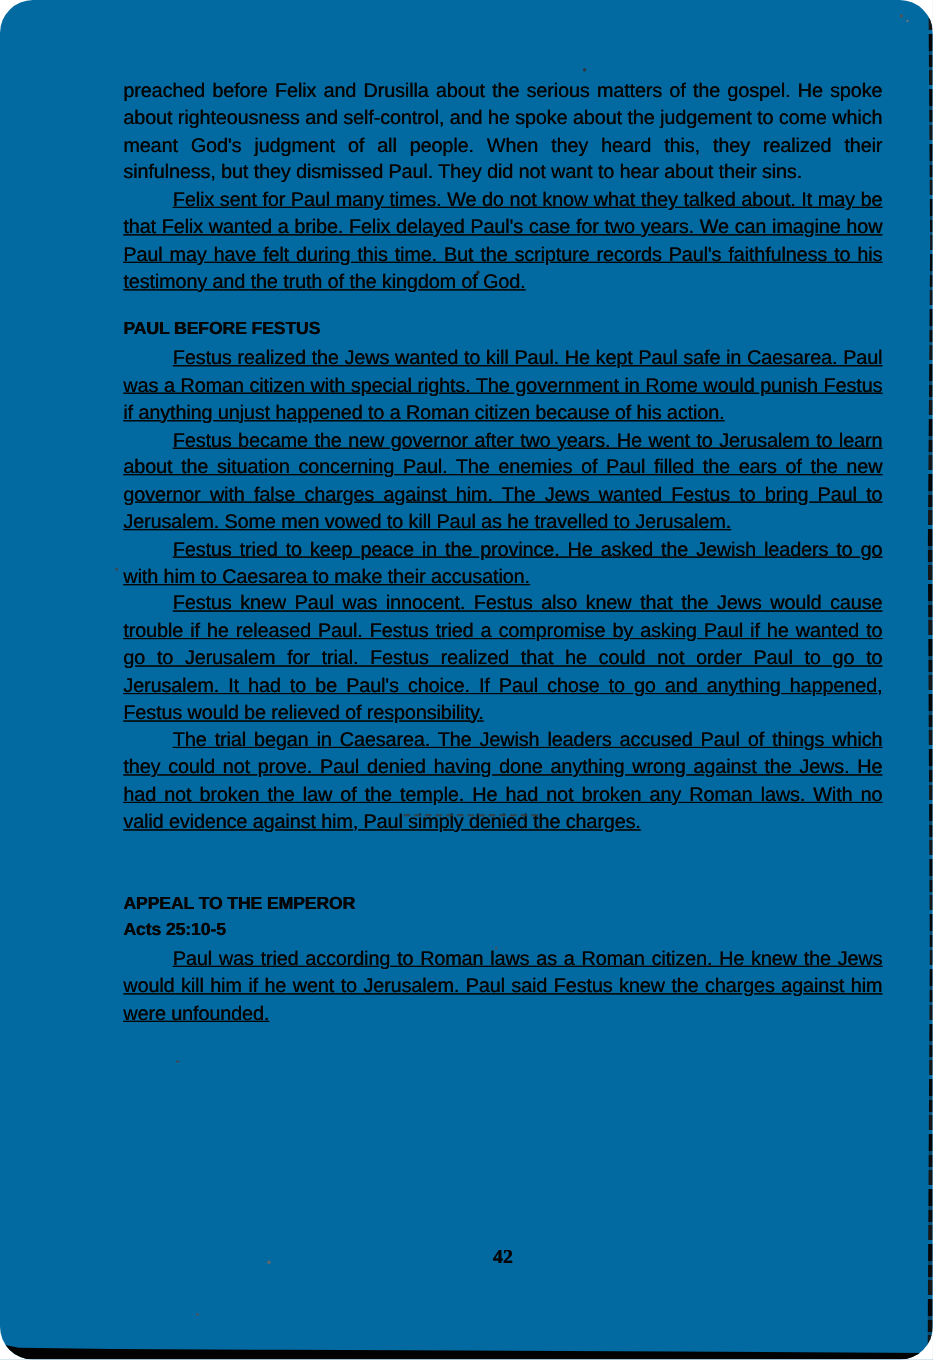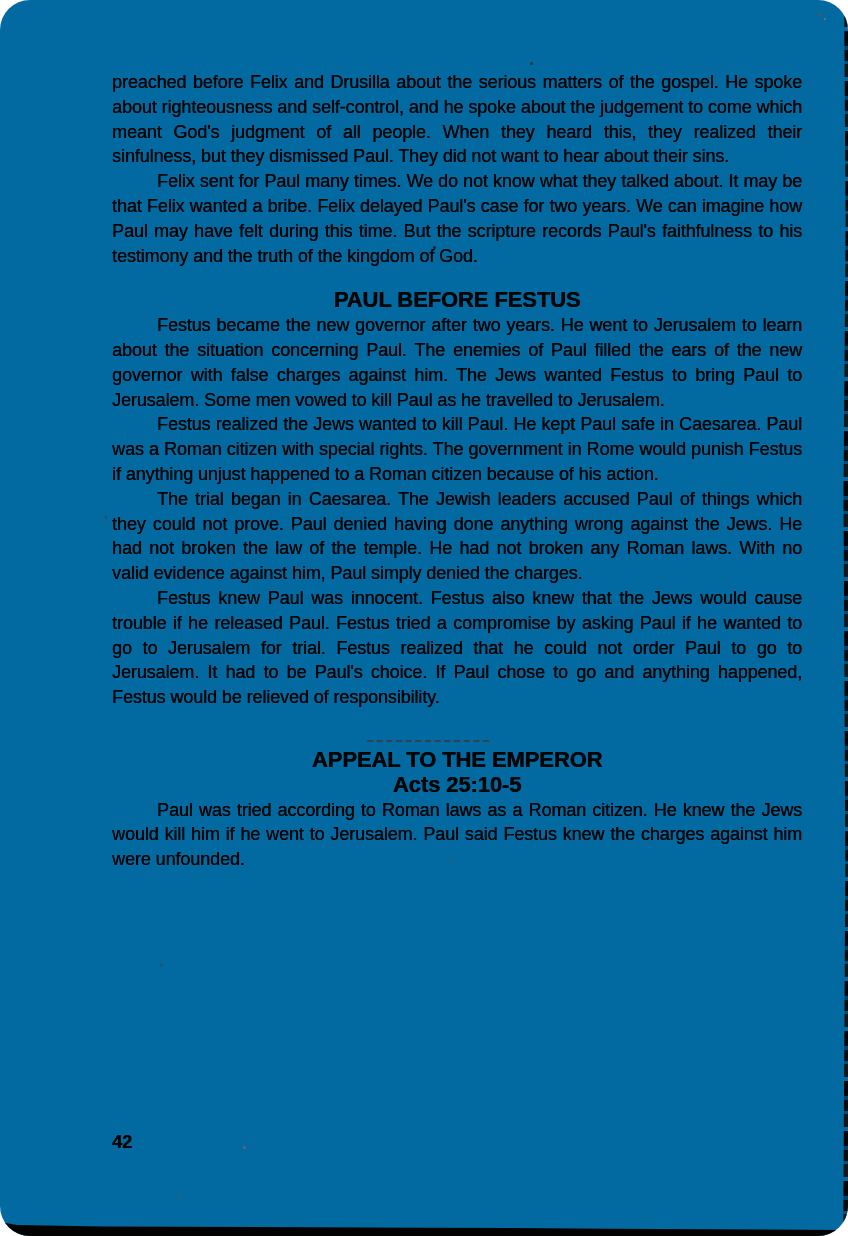--- a/index.html
+++ b/index.html
@@ -22,41 +22,43 @@
     width: 690px;
     font-size: 18px;
     line-height: 24.8px;
     letter-spacing: -0.1px;
     text-align: justify;
     
     text-shadow: 0.35px 0 0 currentColor;
   }
 
   .para { margin: 0; }
-  .para.indent { text-indent: 45px; }
+  .para.indent { text-indent: 45px; text-decoration: underline; }
 
   .heading, .subheading {
     margin: 0;
-    text-align: center;
-    font-size: 22px;
+    text-align: left;
+    font-size: 16px;
     font-weight: bold;
     line-height: 24.8px;
     text-shadow: 0.5px 0 0 currentColor;
   }
   .heading { margin-top: 20px; }
-  .heading.heading-gap { margin-top: 38px; }
+  .heading.heading-gap { margin-top: 50px; }
 
   .page-number {
     position: absolute;
     left: 112px;
     top: 1132px;
     width: 690px;
+    text-align: center;
     font-size: 18px;
     font-weight: bold;
     text-shadow: 0.5px 0 0 currentColor;
+    font-family: Liberation Serif, serif;
   }
 
   
   .edge-right {
     position: absolute;
     top: 0; right: 0; bottom: 0;
     width: 6px;
     background:
       repeating-linear-gradient(
         to bottom,
@@ -100,24 +102,25 @@
 <div class="page">
 
   <div class="text-block">
 
     <p class="para">preached before Felix and Drusilla about the serious matters of the gospel. He spoke about righteousness and self-control, and he spoke about the judgement to come which meant God's judgment of all people. When they heard this, they realized their sinfulness, but they dismissed Paul. They did not want to hear about their sins.</p>
 
     <p class="para indent">Felix sent for Paul many times. We do not know what they talked about. It may be that Felix wanted a bribe. Felix delayed Paul's case for two years. We can imagine how Paul may have felt during this time. But the scripture records Paul's faithfulness to his testimony and the truth of the kingdom of God.</p>
 
     <h2 class="heading">PAUL BEFORE FESTUS</h2>
 
+    <p class="para indent">Festus realized the Jews wanted to kill Paul. He kept Paul safe in Caesarea. Paul was a Roman citizen with special rights. The government in Rome would punish Festus if anything unjust happened to a Roman citizen because of his action.</p>
     <p class="para indent">Festus became the new governor after two years. He went to Jerusalem to learn about the situation concerning Paul. The enemies of Paul filled the ears of the new governor with false charges against him. The Jews wanted Festus to bring Paul to Jerusalem. Some men vowed to kill Paul as he travelled to Jerusalem.</p>
-    <p class="para indent">Festus realized the Jews wanted to kill Paul. He kept Paul safe in Caesarea. Paul was a Roman citizen with special rights. The government in Rome would punish Festus if anything unjust happened to a Roman citizen because of his action.</p>
+    <p class="para indent">Festus tried to keep peace in the province. He asked the Jewish leaders to go with him to Caesarea to make their accusation.</p>
+    <p class="para indent">Festus knew Paul was innocent. Festus also knew that the Jews would cause trouble if he released Paul. Festus tried a compromise by asking Paul if he wanted to go to Jerusalem for trial. Festus realized that he could not order Paul to go to Jerusalem. It had to be Paul's choice. If Paul chose to go and anything happened, Festus would be relieved of responsibility.</p>
     <p class="para indent">The trial began in Caesarea. The Jewish leaders accused Paul of things which they could not prove. Paul denied having done anything wrong against the Jews. He had not broken the law of the temple. He had not broken any Roman laws. With no valid evidence against him, Paul simply denied the charges.</p>
-    <p class="para indent">Festus knew Paul was innocent. Festus also knew that the Jews would cause trouble if he released Paul. Festus tried a compromise by asking Paul if he wanted to go to Jerusalem for trial. Festus realized that he could not order Paul to go to Jerusalem. It had to be Paul's choice. If Paul chose to go and anything happened, Festus would be relieved of responsibility.</p>
 
     <h2 class="heading heading-gap">APPEAL TO THE EMPEROR</h2>
     <h3 class="subheading">Acts 25:10-5</h3>
 
     <p class="para indent">Paul was tried according to Roman laws as a Roman citizen. He knew the Jews would kill him if he went to Jerusalem. Paul said Festus knew the charges against him were unfounded.</p>
 
   </div>
 
   <div class="page-number">42</div>
 

